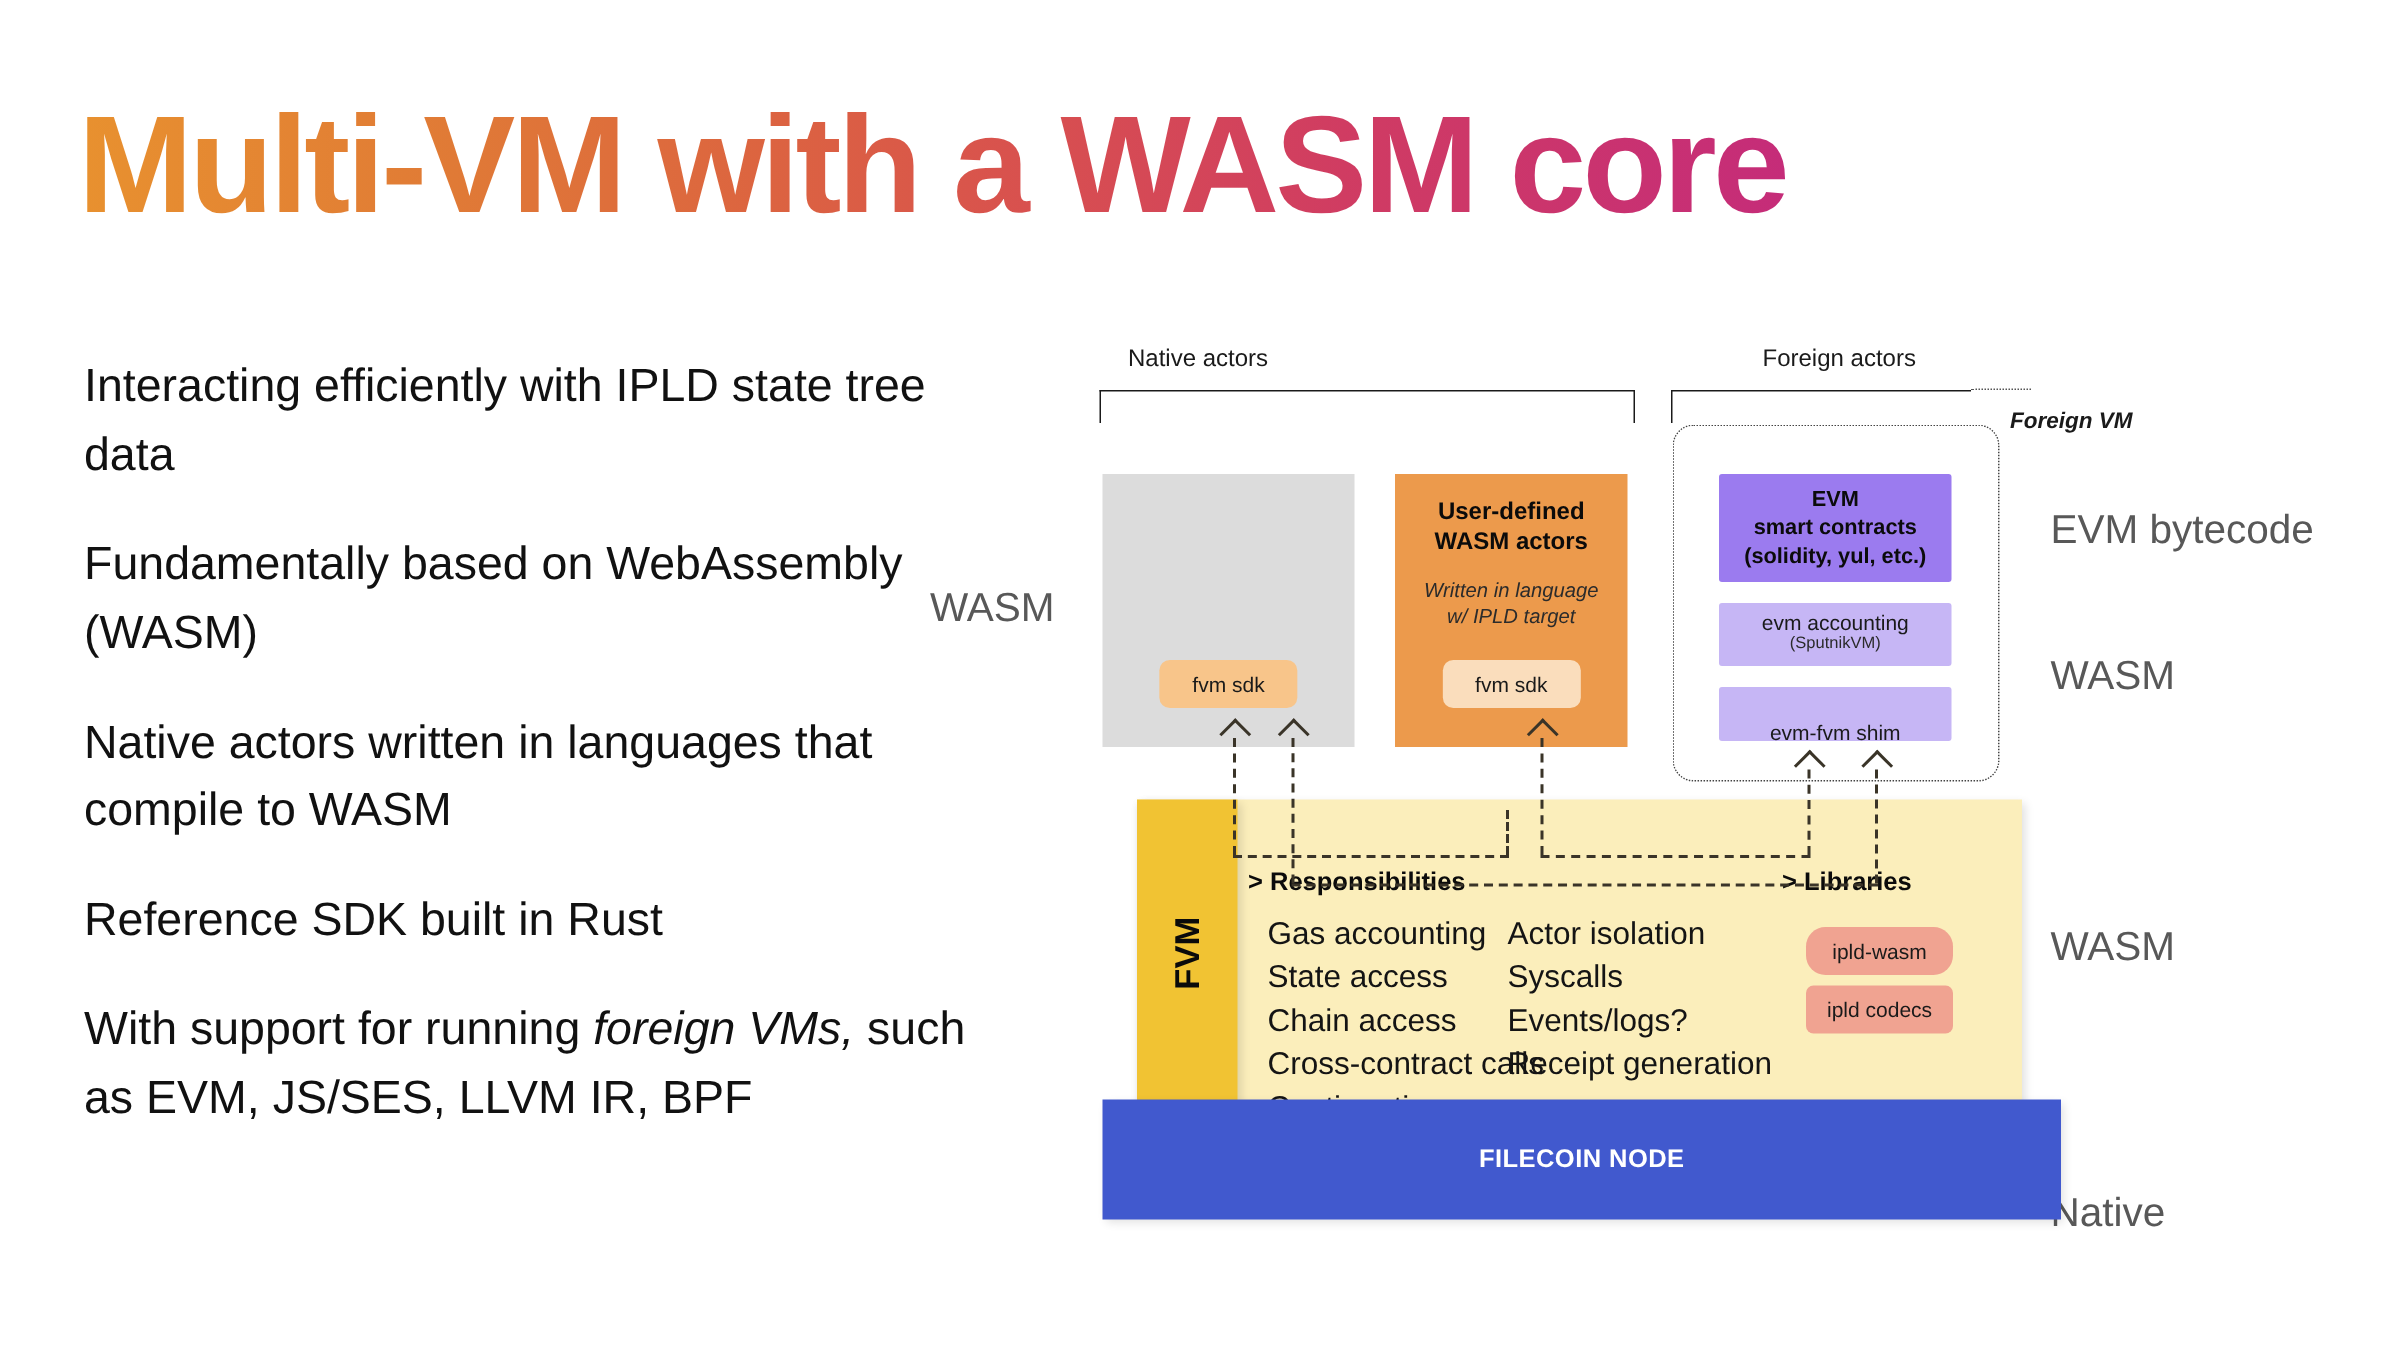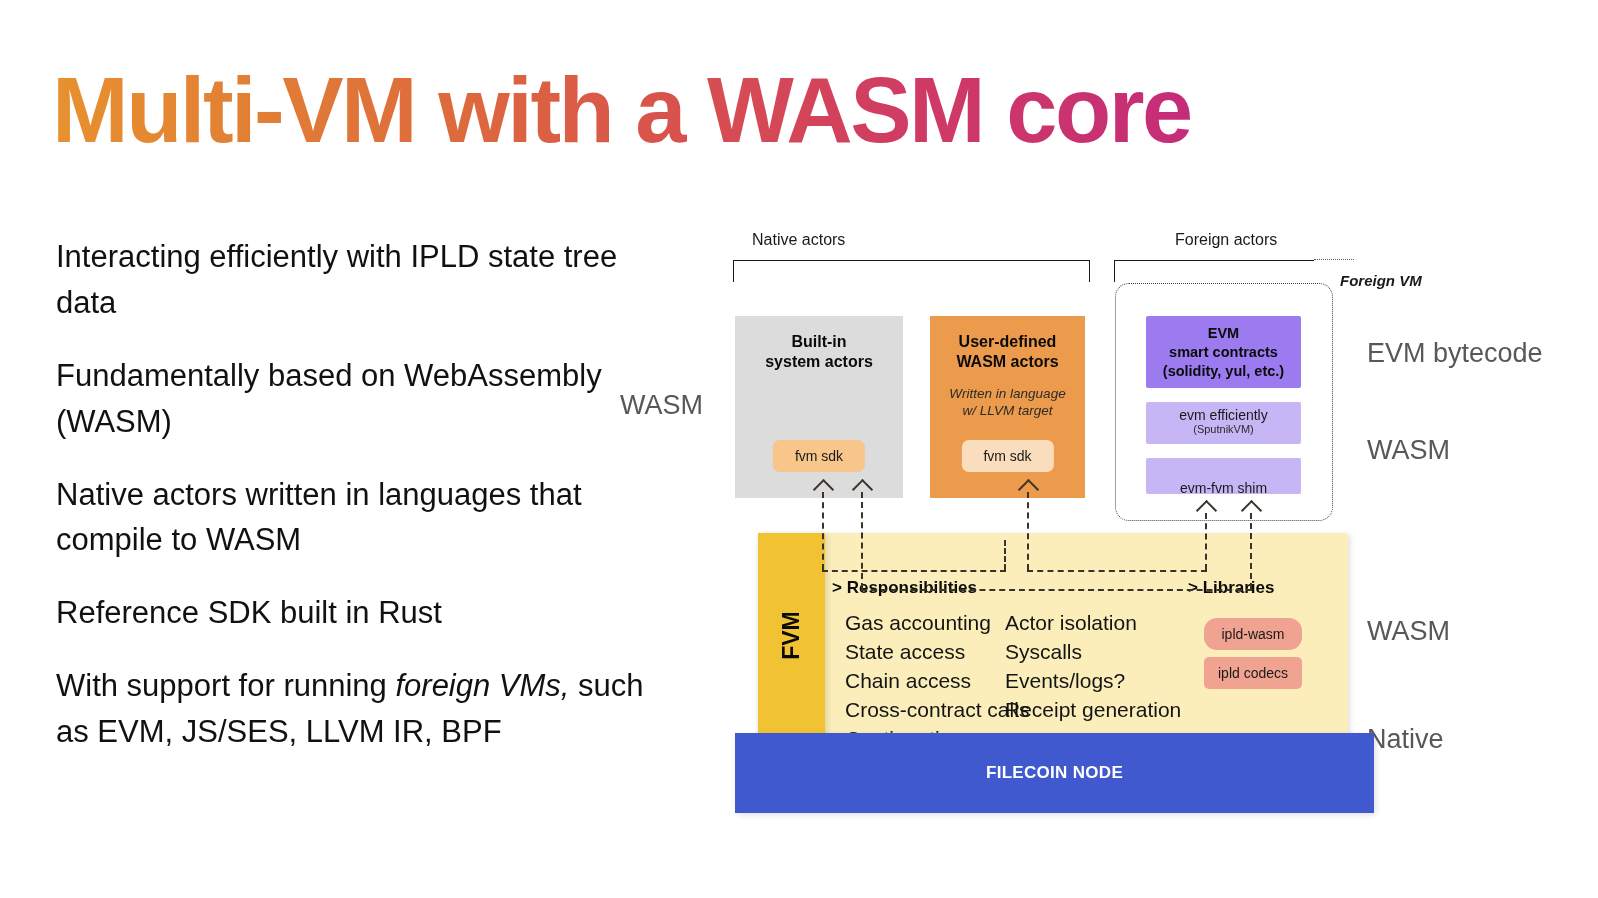--- a/index.html
+++ b/index.html
@@ -59,21 +59,21 @@
   .stack-label {
     position: absolute;
     font-size: 27px;
     color: #585858;
     white-space: nowrap;
   }
   #label-wasm-left { left: 620px; top: 390px; }
   #label-evm-bytecode { left: 1367px; top: 338px; }
   #label-wasm-foreign { left: 1367px; top: 435px; }
   #label-wasm-fvm { left: 1367px; top: 616px; }
-  #label-native { left: 1367px; top: 724px; }
+  #label-native { left: 1367px; top: 793px; }
 
   
   .bracket-label {
     position: absolute;
     font-size: 16px;
     color: #1a1a1a;
     white-space: nowrap;
   }
   #lbl-native-actors { left: 752px; top: 231px; }
   #lbl-foreign-actors { left: 1131px; top: 231px; margin-left: 44px; }
@@ -292,51 +292,47 @@
 <div class="bracket-label" id="lbl-native-actors">Native actors</div>
 <div class="bracket" id="bracket-native"></div>
 
 <div class="bracket-label" id="lbl-foreign-actors">Foreign actors</div>
 <div class="bracket" id="bracket-foreign"></div>
 <div id="bracket-foreign-dots"></div>
 
 <div id="lbl-foreign-vm">Foreign VM</div>
 
 <div class="actor-box" id="box-builtin">
-  <div class="actor-title">
-    <span>Built-in</span><br>
-    <span>system actors</span>
-  </div>
   <div class="sdk-chip" id="sdk-builtin">fvm sdk</div>
 </div>
 
 <div class="actor-box" id="box-userdef">
   <div class="actor-title">
     <span>User-defined</span><br>
     <span>WASM actors</span>
   </div>
   <div class="actor-sub">
     <span>Written in language</span><br>
-    <span>w/ LLVM target</span>
+    <span>w/ IPLD target</span>
   </div>
   <div class="sdk-chip" id="sdk-userdef">fvm sdk</div>
 </div>
 
 <div id="foreign-vm-box"></div>
 
 <div class="vm-block" id="vm-evm">
   <div class="vm-title">
     <span>EVM</span><br>
     <span>smart contracts</span><br>
     <span>(solidity, yul, etc.)</span>
   </div>
 </div>
 
 <div class="vm-block" id="vm-interp">
-  <div class="vm-main">evm efficiently</div>
+  <div class="vm-main">evm accounting</div>
   <div class="vm-note">(SputnikVM)</div>
 </div>
 
 <div class="vm-block" id="vm-shim">
   <div class="vm-main">evm-fvm shim</div>
 </div>
 
 <div id="fvm-panel"></div>
 <div id="fvm-bar">
   <div id="fvm-bar-text">FVM</div>

